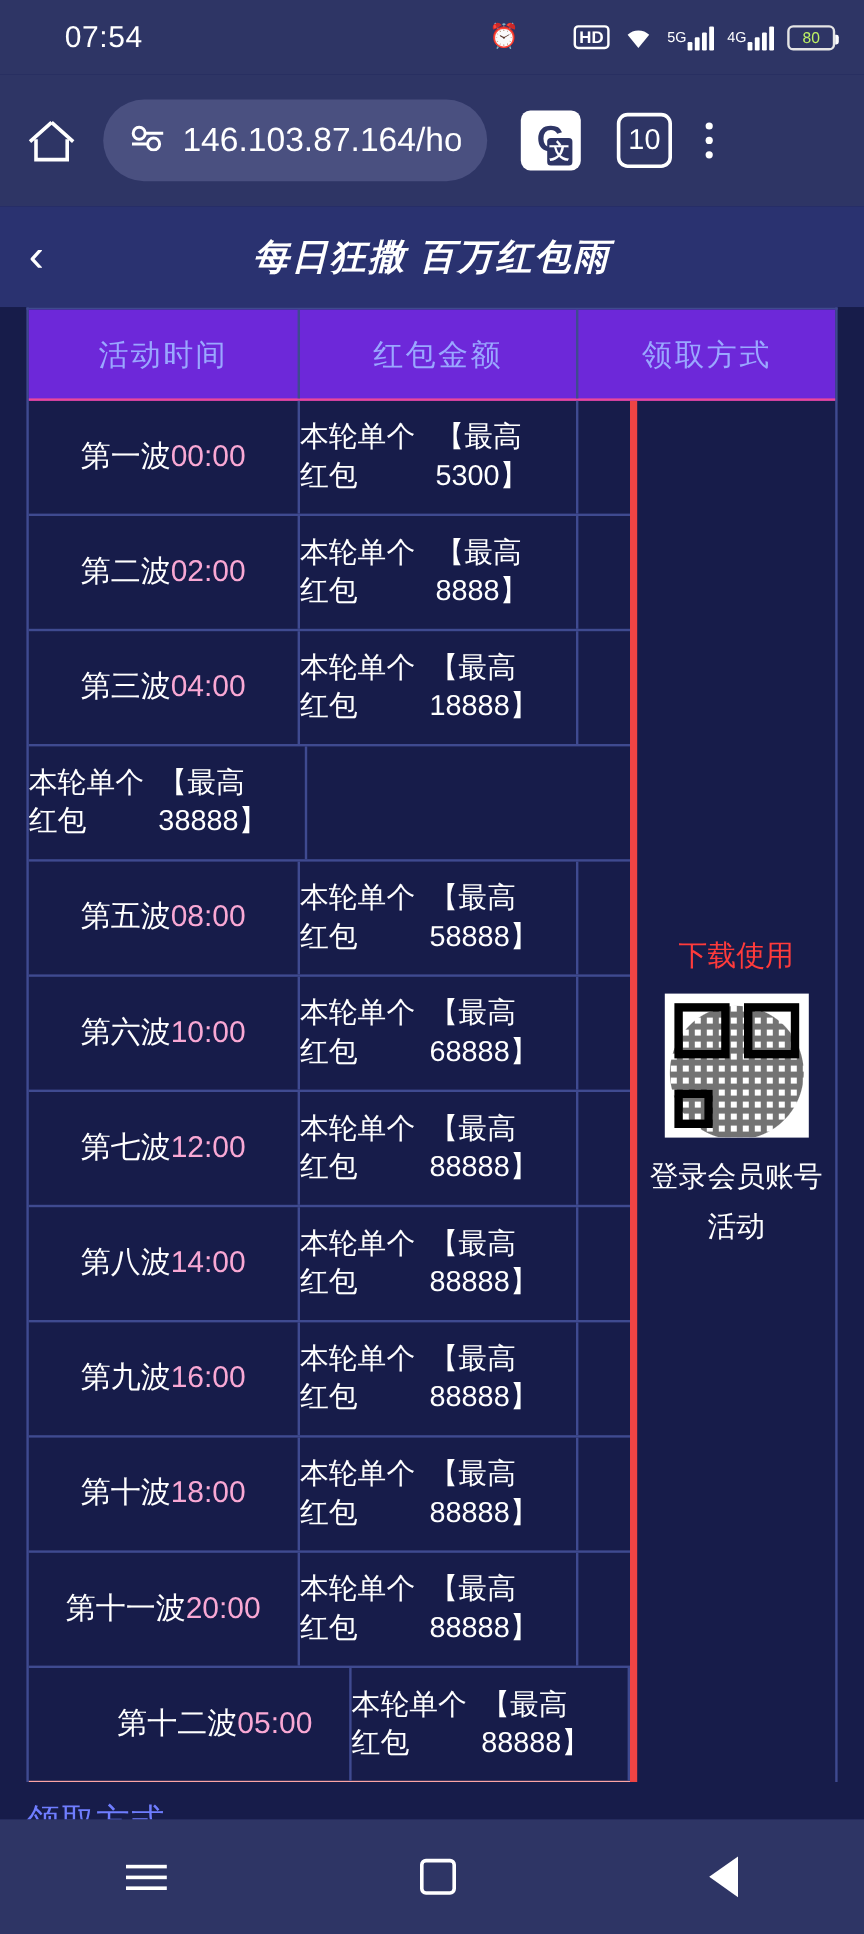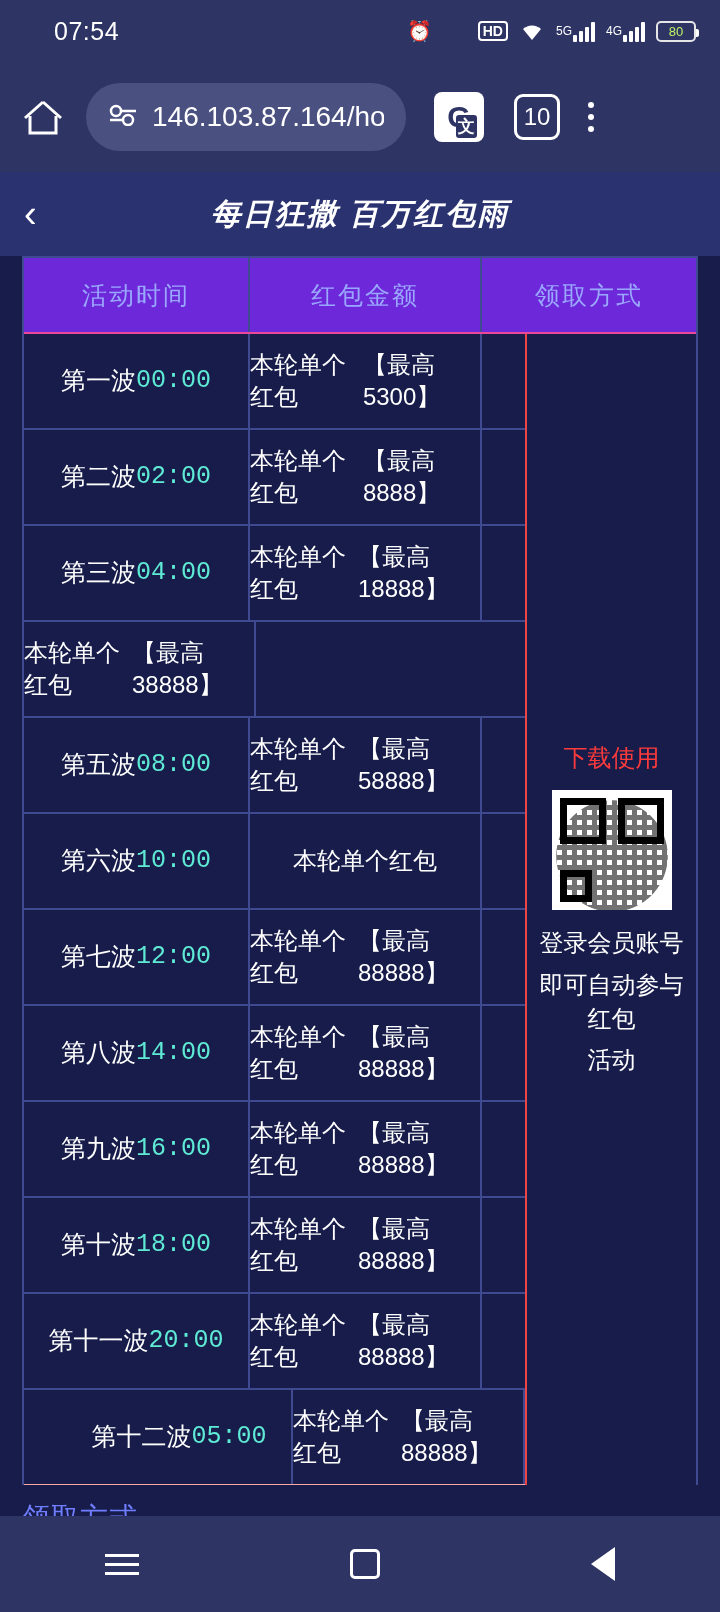--- a/index.html
+++ b/index.html
@@ -112,26 +112,26 @@
   .c3 { flex: 1 1 auto; }
   .tbody { display: flex; }
   .col-rows { display: flex; flex-direction: column; }
   .row { display: flex; border-bottom: 2px solid #3f4a90; }
   .row:last-child { border-bottom: 1px solid #fca5a5; padding-left: 43px; }
   .cell {
     display: flex; flex-direction: row; align-items: center; justify-content: center;
     height: 94px; color: #ffffff; font-size: 25px; line-height: 1.35;
   }
   .cell .wave { color: #ffffff; }
-  .cell .time { color: #5eead4; font-family: Liberation Mono, monospace; }
+  .cell .time { color: #f9a8d4; }
   .amt1, .amt2 { color: #ffffff; font-size: 24px; }
   .qr-cell {
     flex: 1 1 auto; display: flex; flex-direction: column;
     align-items: center; justify-content: center; gap: 8px;
-    border-left: 2px solid #ef4444; padding: 8px;
+    border-left: 6px solid #ef4444; padding: 8px;
   }
   .qr-dl { color: #ff3b3b; font-size: 24px; }
   .qr-app { color: #ff3b3b; font-size: 24px; }
   .qr-box {
     width: 120px; height: 120px; background: #ffffff; margin: 8px 0;
     position: relative; overflow: hidden;
   }
   .qr-box::before, .qr-box::after {
     content: ""; position: absolute; width: 32px; height: 32px;
     border: 7px solid #000; 
@@ -303,20 +303,21 @@
             </div>
           </div>
 
           <div class="row">
             <div class="cell c1">
               <span class="wave">第六波</span>
               <span class="time">10:00</span>
             </div>
             <div class="cell c2">
               <span class="amt1">本轮单个红包</span>
+              <span class="amt2">【最高68888】</span>
             </div>
           </div>
 
           <div class="row">
             <div class="cell c1">
               <span class="wave">第七波</span>
               <span class="time">12:00</span>
             </div>
             <div class="cell c2">
               <span class="amt1">本轮单个红包</span>
@@ -381,21 +382,20 @@
 
         </div>
 
         <div class="qr-cell">
           <div class="qr-dl">下载使用</div>
           <div class="qr-box">
             <div class="qr-noise"></div>
             <div class="qr-mark"></div>
           </div>
           <div class="qr-note">登录会员账号</div>
-          <div class="qr-note">即可自动参与红包</div>
           <div class="qr-note">活动</div>
         </div>
       </div>
     </div>
 
     <div class="below">
       <div class="h">领取方式</div>
 
     </div>
   </div>

